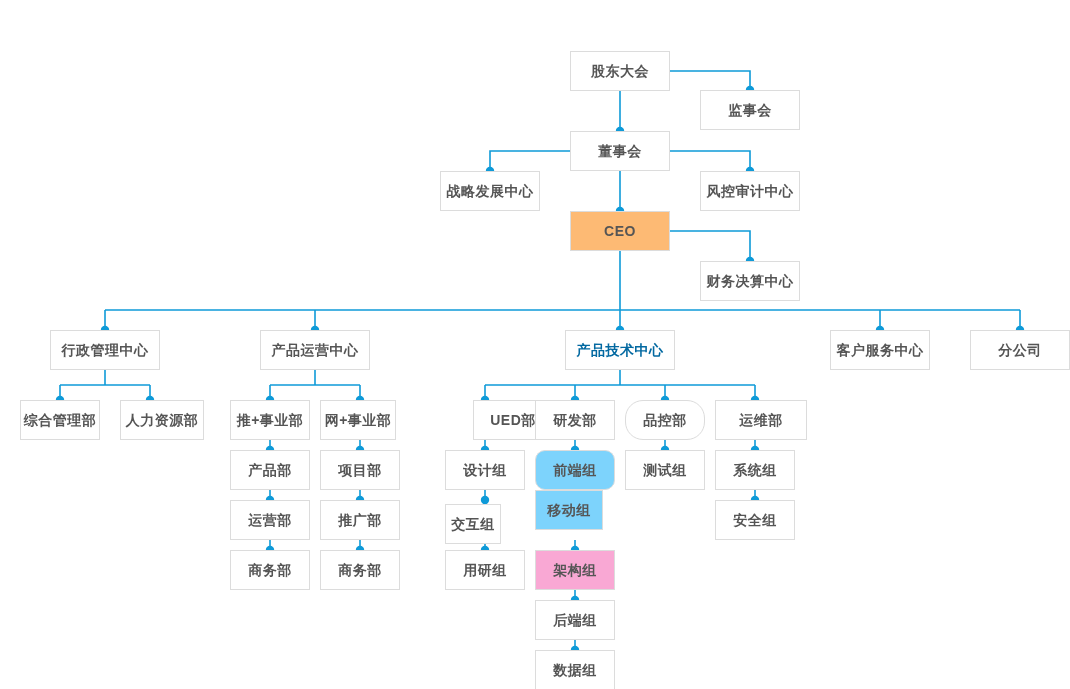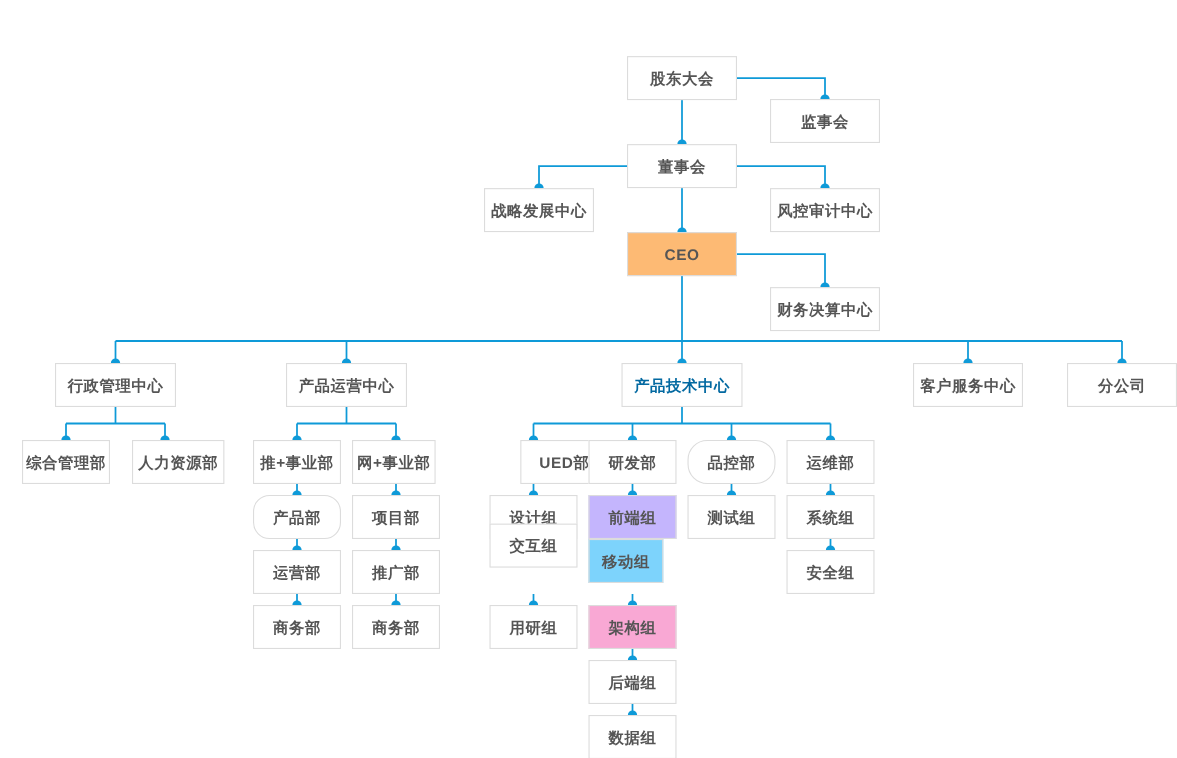--- a/index.html
+++ b/index.html
@@ -162,21 +162,21 @@
       </div>
       <div class="node" style="left: 120px; top: 400px; width: 84px; height: 40px; border-color: rgb(220, 220, 220); background: rgb(255, 255, 255); color: rgb(85, 85, 85);">
         <span>人力资源部</span>
       </div>
       <div class="node" style="left: 230px; top: 400px; width: 80px; height: 40px; border-color: rgb(220, 220, 220); background: rgb(255, 255, 255); color: rgb(85, 85, 85);">
         <span>推+事业部</span>
       </div>
       <div class="node" style="left: 320px; top: 400px; width: 76px; height: 40px; border-color: rgb(220, 220, 220); background: rgb(255, 255, 255); color: rgb(85, 85, 85);">
         <span>网+事业部</span>
       </div>
-      <div class="node" style="left: 230px; top: 450px; width: 80px; height: 40px; border-color: rgb(220, 220, 220); background: rgb(255, 255, 255); color: rgb(85, 85, 85); border-radius: 15px;">
+      <div class="node" style="left: 230px; top: 450px; width: 80px; height: 40px; border-color: rgb(220, 220, 220); background: rgb(255, 255, 255); color: rgb(85, 85, 85);">
         <span>产品部</span>
       </div>
       <div class="node" style="left: 320px; top: 450px; width: 80px; height: 40px; border-color: rgb(220, 220, 220); background: rgb(255, 255, 255); color: rgb(85, 85, 85);">
         <span>项目部</span>
       </div>
       <div class="node" style="left: 230px; top: 500px; width: 80px; height: 40px; border-color: rgb(220, 220, 220); background: rgb(255, 255, 255); color: rgb(85, 85, 85);">
         <span>运营部</span>
       </div>
       <div class="node" style="left: 320px; top: 500px; width: 80px; height: 40px; border-color: rgb(220, 220, 220); background: rgb(255, 255, 255); color: rgb(85, 85, 85);">
         <span>推广部</span>
@@ -189,36 +189,36 @@
       </div>
       <div class="node" style="left: 445px; top: 400px; width: 80px; height: 40px; border-color: rgb(220, 220, 220); background: rgb(255, 255, 255); color: rgb(85, 85, 85); margin-left: 28px;">
         <span>UED部</span>
       </div>
       <div class="node" style="left: 535px; top: 400px; width: 80px; height: 40px; border-color: rgb(220, 220, 220); background: rgb(255, 255, 255); color: rgb(85, 85, 85);">
         <span>研发部</span>
       </div>
       <div class="node" style="left: 625px; top: 400px; width: 80px; height: 40px; border-color: rgb(220, 220, 220); background: rgb(255, 255, 255); color: rgb(85, 85, 85); border-radius: 18px;">
         <span>品控部</span>
       </div>
-      <div class="node" style="left: 715px; top: 400px; width: 80px; height: 40px; border-color: rgb(220, 220, 220); background: rgb(255, 255, 255); color: rgb(85, 85, 85);">
+      <div class="node" style="left: 715px; top: 400px; width: 92px; height: 40px; border-color: rgb(220, 220, 220); background: rgb(255, 255, 255); color: rgb(85, 85, 85);">
         <span>运维部</span>
       </div>
       <div class="node" style="left: 445px; top: 450px; width: 80px; height: 40px; border-color: rgb(220, 220, 220); background: rgb(255, 255, 255); color: rgb(85, 85, 85);">
         <span>设计组</span>
       </div>
-      <div class="node" style="left: 535px; top: 450px; width: 80px; height: 40px; border-color: rgb(220, 220, 220); background: #c4b5fd; color: rgb(85, 85, 85);">
+      <div class="node" style="left: 535px; top: 450px; width: 80px; height: 40px; border-color: rgb(220, 220, 220); background: #7dd3fc; color: rgb(85, 85, 85); border-radius: 10px;">
         <span>前端组</span>
       </div>
       <div class="node" style="left: 625px; top: 450px; width: 80px; height: 40px; border-color: rgb(220, 220, 220); background: rgb(255, 255, 255); color: rgb(85, 85, 85);">
         <span>测试组</span>
       </div>
       <div class="node" style="left: 715px; top: 450px; width: 80px; height: 40px; border-color: rgb(220, 220, 220); background: rgb(255, 255, 255); color: rgb(85, 85, 85);">
         <span>系统组</span>
       </div>
-      <div class="node" style="left: 445px; top: 476px; width: 80px; height: 40px; border-color: rgb(220, 220, 220); background: rgb(255, 255, 255); color: rgb(85, 85, 85);">
+      <div class="node" style="left: 445px; top: 504px; width: 56px; height: 40px; border-color: rgb(220, 220, 220); background: rgb(255, 255, 255); color: rgb(85, 85, 85);">
         <span>交互组</span>
       </div>
       <div class="node" style="left: 535px; top: 490px; width: 68px; height: 40px; border-color: rgb(220, 220, 220); background: #7dd3fc; color: rgb(85, 85, 85);">
         <span>移动组</span>
       </div>
       <div class="node" style="left: 715px; top: 500px; width: 80px; height: 40px; border-color: rgb(220, 220, 220); background: rgb(255, 255, 255); color: rgb(85, 85, 85);">
         <span>安全组</span>
       </div>
       <div class="node" style="left: 445px; top: 550px; width: 80px; height: 40px; border-color: rgb(220, 220, 220); background: rgb(255, 255, 255); color: rgb(85, 85, 85);">
         <span>用研组</span>

